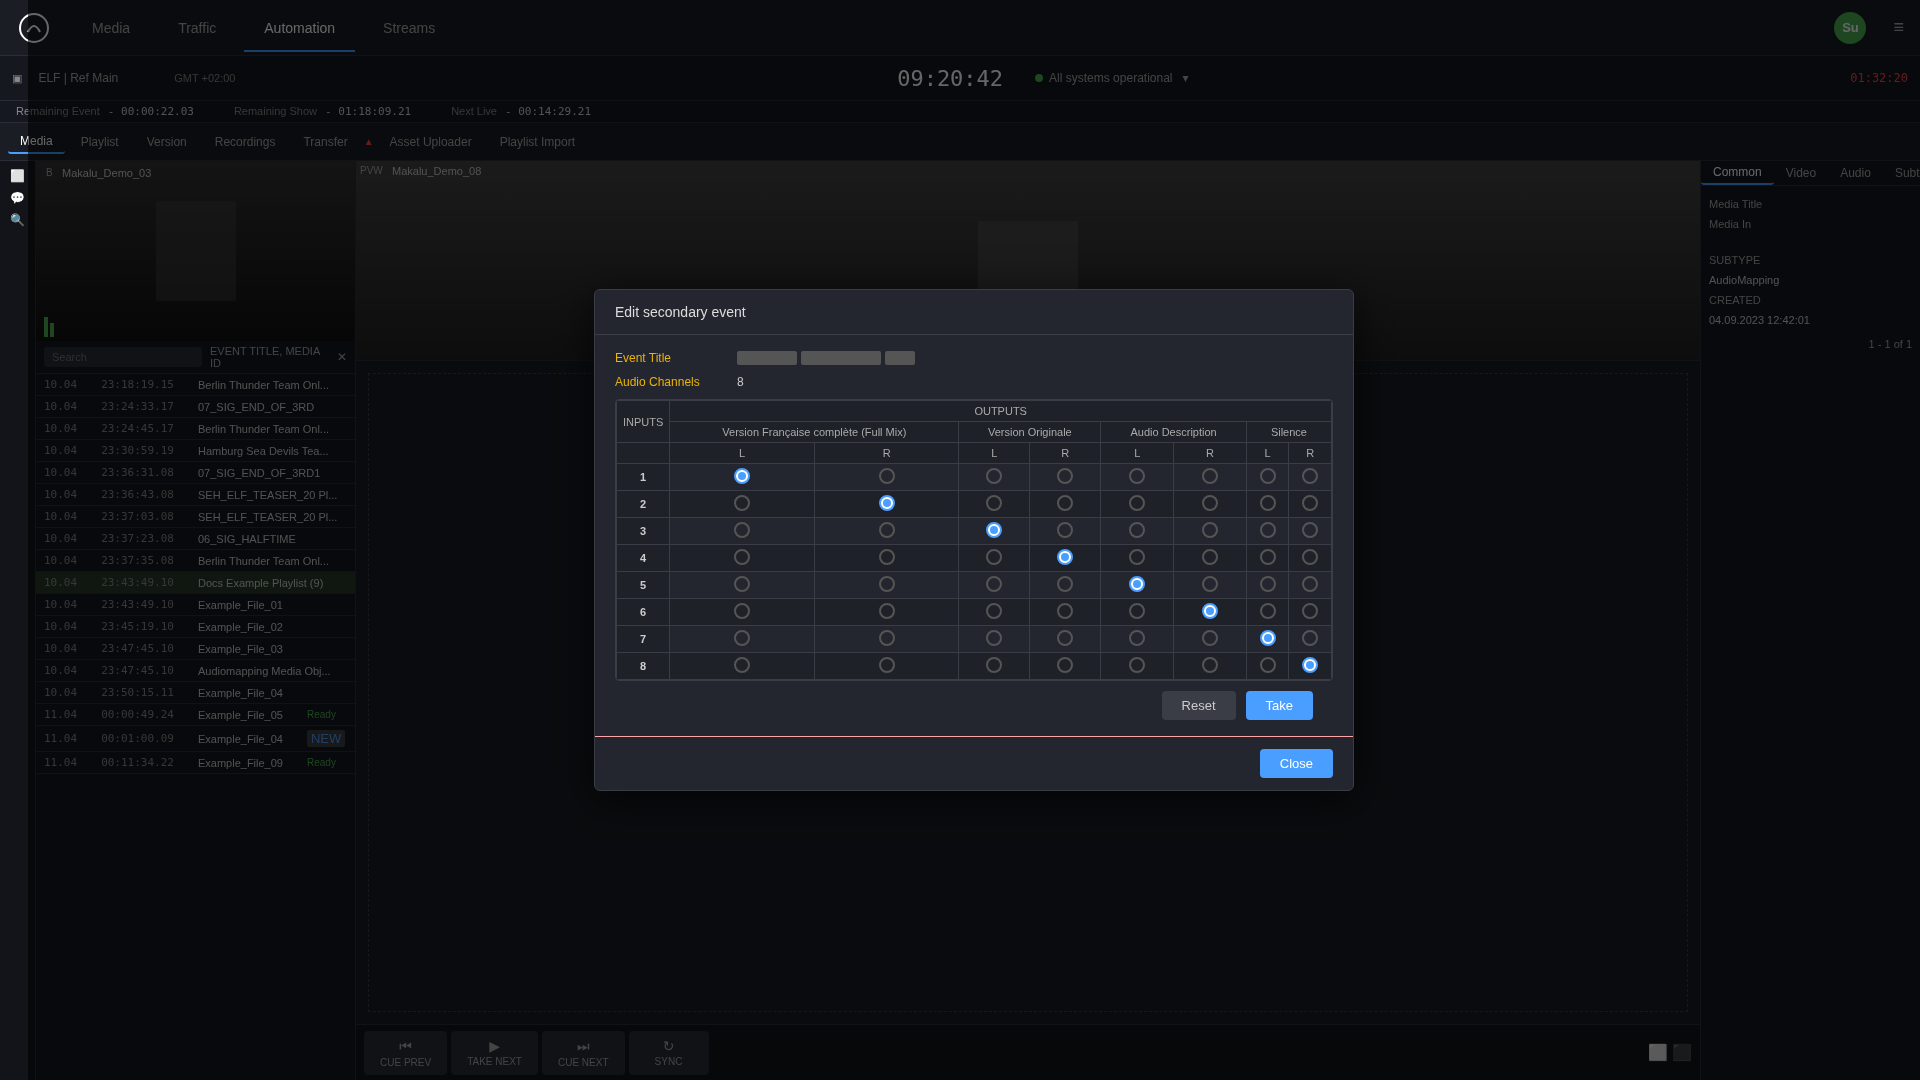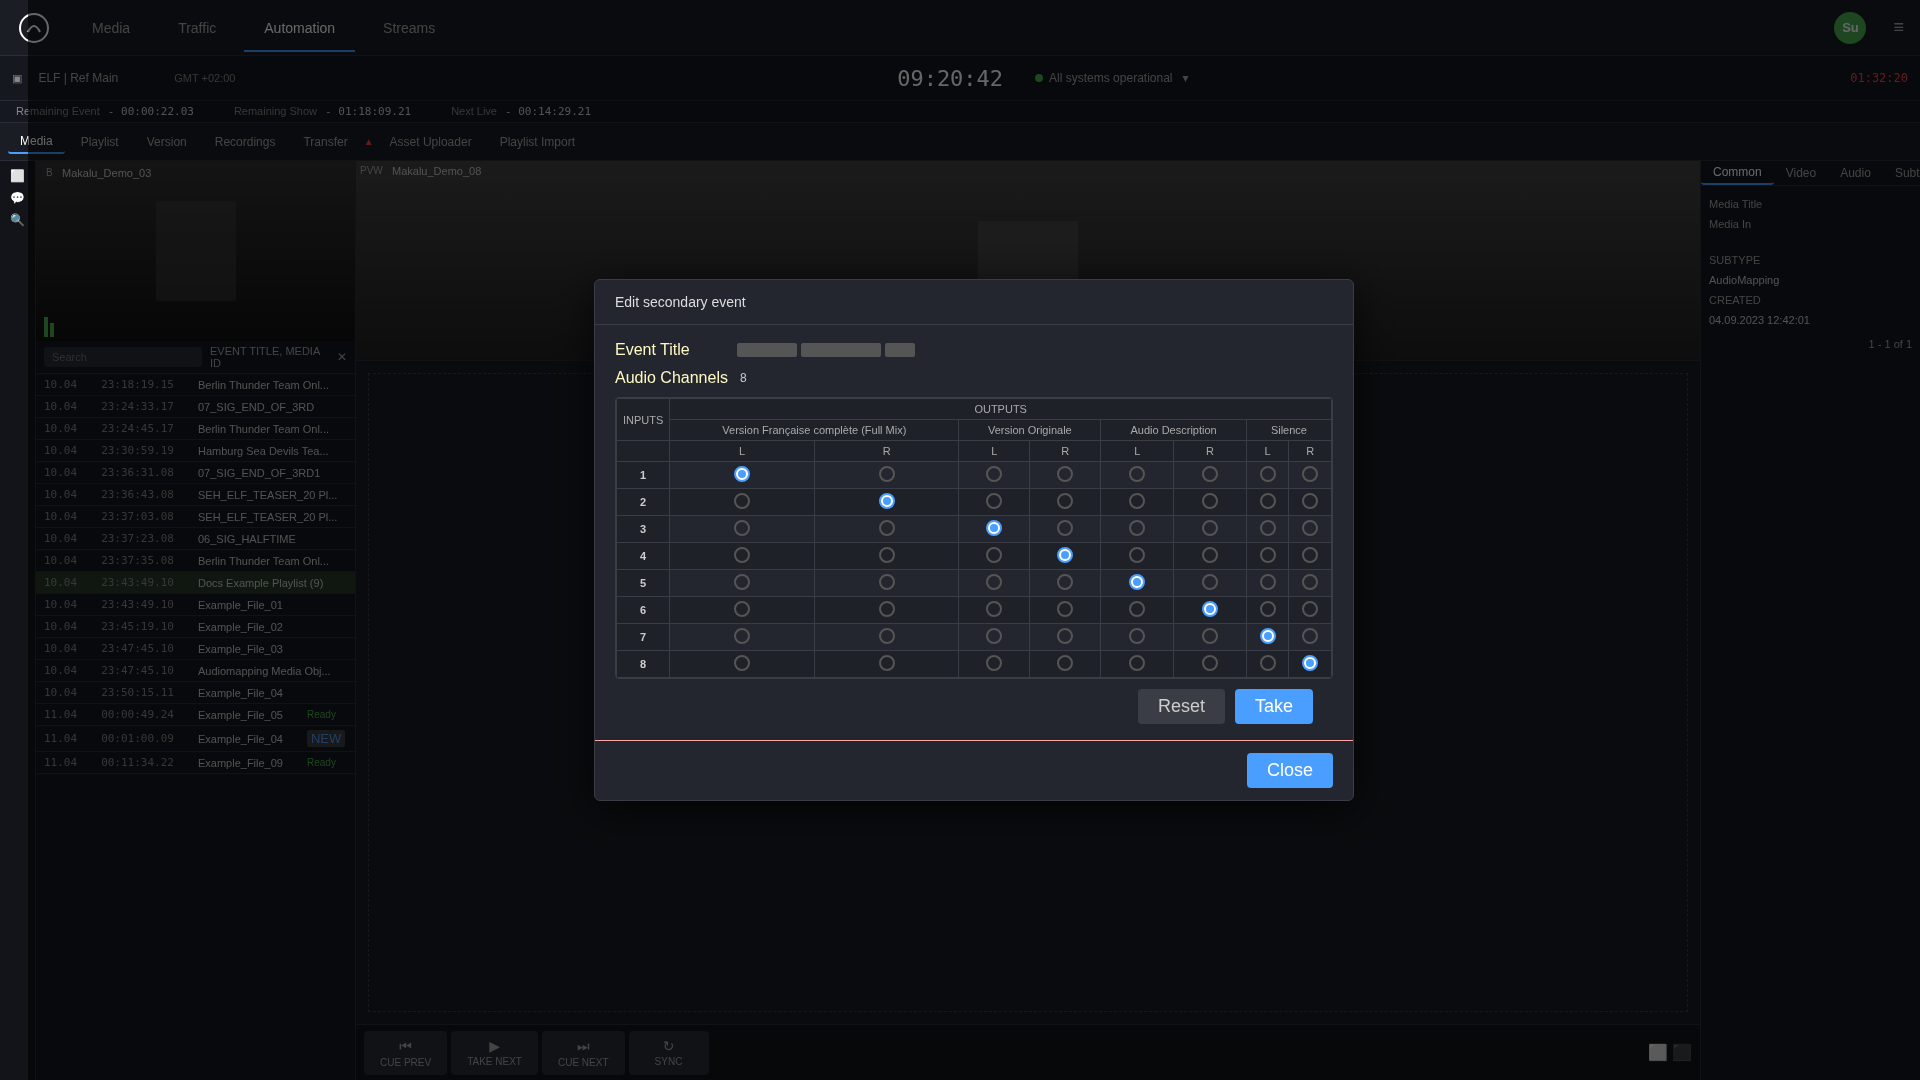--- a/index.html
+++ b/index.html
@@ -194,22 +194,22 @@
       padding: 16px 20px;
       flex: 1;
     }
     .modal-field {
       display: flex;
       align-items: center;
       margin-bottom: 10px;
       gap: 12px;
     }
     .modal-field-label {
-      color: #fef9c3;
-      font-size: 16px;
+      color: #eab308;
+      font-size: 12px;
       min-width: 110px;
     }
     .modal-field-value {
       color: #ccc;
       font-size: 12px;
     }
     .event-title-blocks {
       display: flex;
       gap: 4px;
     }
@@ -294,21 +294,21 @@
       justify-content: flex-end;
       gap: 10px;
       padding: 10px 20px 0;
     }
 
     .btn {
       padding: 7px 20px;
       border-radius: 4px;
       border: none;
       cursor: pointer;
-      font-size: 18px;
+      font-size: 13px;
     }
     .btn-secondary {
       background: #3a3d45;
       color: #ccc;
     }
     .btn-primary {
       background: #4a9eff;
       color: #fff;
     }
     .btn-close {

